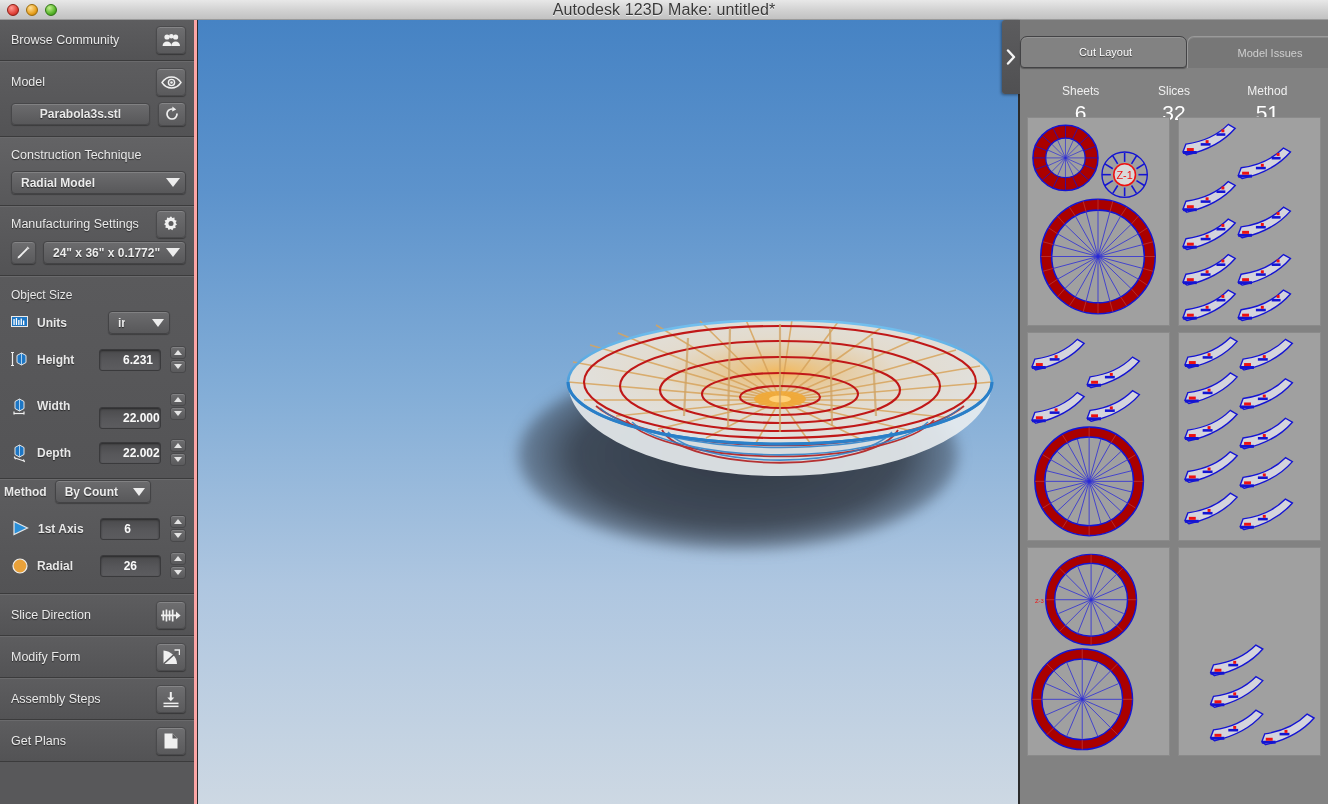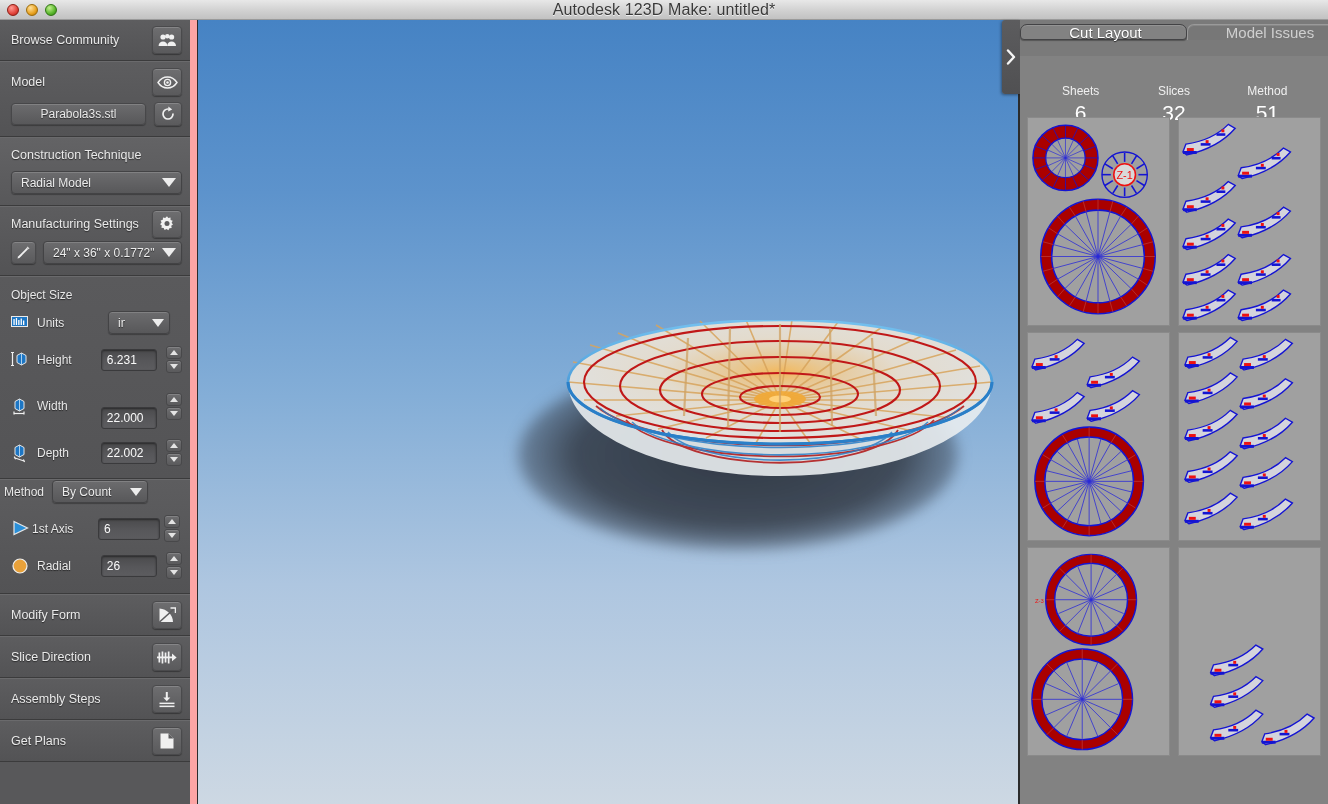--- a/index.html
+++ b/index.html
@@ -24,21 +24,21 @@
   .lights { position: absolute; left: 7px; top: 4px; display: flex; gap: 7px; }
   .light { width: 12px; height: 12px; border-radius: 50%; }
   .light.red    { background: radial-gradient(circle at 35% 30%, #ff9a93, #e2443a 60%, #a71d14); border:1px solid #8d1c13;}
   .light.yellow { background: radial-gradient(circle at 35% 30%, #ffe09a, #e8a220 60%, #a96d06); border:1px solid #9c6a08;}
   .light.green  { background: radial-gradient(circle at 35% 30%, #c2f08e, #59b62c 60%, #2d7a10); border:1px solid #2f7513;}
 
   
   #sidebar {
     position: absolute; left: 0; top: 20px; width: 197px; height: 784px;
     background: #58585a;
-    border-right: 7px solid #fca5a5;
+    border-right: 3px solid #fca5a5;
     overflow: hidden;
     color: #e9e9e9;
   }
   .sect {
     position: relative;
     border-bottom: 1px solid #3b3b3c;
     border-top: 1px solid #6a6a6c;
     background: linear-gradient(to bottom, #5d5d5f 0%, #535355 100%);
   }
   .sect.first { border-top: none; }
@@ -57,21 +57,21 @@
   .sq-btn {
     width: 30px; height: 28px; border-radius: 4px;
     background: linear-gradient(to bottom, #6e6e70 0%, #5a5a5c 100%);
     border: 1px solid #4a4a4c;
     box-shadow: inset 0 1px 0 rgba(255,255,255,.17), 0 1px 1px rgba(0,0,0,.35);
     display: flex; align-items: center; justify-content: center;
     flex: none;
   }
   .sq-btn svg { display:block; }
 
-  .row { display: flex; align-items: center; padding: 0 8px 0 11px; }
+  .row { display: flex; align-items: center; padding: 0 8px 0 11px; font-weight: bold; }
 
   .txt-btn {
     height: 22px; border-radius: 4px; flex: 1;
     background: linear-gradient(to bottom, #6c6c6e 0%, #58585a 100%);
     border: 1px solid #474749;
     box-shadow: inset 0 1px 0 rgba(255,255,255,.15), 0 1px 1px rgba(0,0,0,.3);
     display: flex; align-items: center; justify-content: center;
     font-size: 12px; color: #e8e8e8; text-shadow: 0 1px 1px rgba(0,0,0,.6);
   }
 
@@ -90,21 +90,21 @@
     border-left: 7px solid transparent; border-right: 7px solid transparent;
     border-top: 9px solid #ededed; flex: none;
   }
 
   .field {
     height: 22px; border-radius: 3px;
     background: linear-gradient(to bottom, #4a4a4c 0%, #57575a 55%, #5c5c5f 100%);
     border: 1px solid #3a3a3c;
     box-shadow: inset 0 1px 2px rgba(0,0,0,.45);
     font-size: 12px; color: #fafafa;
-    display: flex; align-items: center; padding: 0 5px;
+    display: flex; align-items: center; padding: 0 23px;
   }
 
   .spin { width: 16px; display: flex; flex-direction: column; gap: 1px; flex: none; }
   .spin div {
     height: 13px; border-radius: 3px;
     background: linear-gradient(to bottom, #6e6e70, #5a5a5c);
     border: 1px solid #48484a;
     box-shadow: inset 0 1px 0 rgba(255,255,255,.15);
     display: flex; align-items: center; justify-content: center;
   }
@@ -140,23 +140,23 @@
     display: flex; align-items: center; justify-content: center;
   }
 
   
   #rightpanel {
     position: absolute; left: 1020px; top: 20px; width: 308px; height: 784px;
     background: #828282;
   }
   #tabs { height: 36px; position: relative; background: #7a7a7a; }
   .tab {
-    position: absolute; top: 4px; height: 16px;
+    position: absolute; top: 16px; height: 32px;
     display: flex; align-items: center; justify-content: center;
-    font-size: 15px;
+    font-size: 11px;
     border-top-left-radius: 7px; border-top-right-radius: 7px;
   }
   .tab.sel  { left: 0;   width: 167px; background: #828282; color: #ffffff; }
   .tab.unsel{ left: 167px; width: 165px; background: #777777; color: #cfcfcf;
               border-left: 1px solid #9a9a9a; border-top: 1px solid #9a9a9a;
               box-shadow: inset 0 1px 0 rgba(255,255,255,.12); }
 
   #stats { height: 55px; display: flex; padding: 3px 14px 0 14px; margin-top: 24px; }
   .stat { flex: 1; text-align: center; }
   .stat .k { font-size: 12px; color: #f0f0f0; line-height: 16px; }
@@ -352,21 +352,21 @@
   <div class="sect">
 
     <div class="row" style="padding-left:4px; padding-bottom:6px; gap:8px;">
       <span class="small-lbl">Method</span>
       <span class="sel" style="width:96px;">
         <span class="v">By Count</span>
         <span class="caret" style="border-left-width:6px;border-right-width:6px;border-top-width:8px;"></span>
       </span>
     </div>
 
-    <div class="row" style="padding-top:6px; gap:4px;">
+    <div class="row" style="padding-top:6px; gap:10px;">
       <span class="cube">
         <svg width="20" height="16" viewBox="0 0 20 16">
           <path d="M3 1.5 L16.5 8 L3 14.5 Z" fill="#2a8fd8" stroke="#e6e6e6" stroke-width="1.2"></path>
         </svg>
       </span>
       <span class="small-lbl" style="width:62px;">1st Axis</span>
       <span class="field" style="width:62px;">6</span>
       <span class="spin">
         <div>
             <i class="tri-u"></i>
@@ -385,48 +385,48 @@
       </span>
       <span class="small-lbl" style="width:62px;">Radial</span>
       <span class="field" style="width:62px;">26</span>
       <span class="spin">
         <div>
             <i class="tri-u"></i>
           </div>
         <div>
             <i class="tri-d"></i>
           </div>
-      </span>
-    </div>
-  </div>
-
-  <div class="sect">
-    <div class="sect-head">
-      <span class="label">Modify Form</span>
-      <span class="sq-btn">
-        <svg width="18" height="17" viewBox="0 0 18 17">
-          <path d="M1.5 1.5 v13.5 h13.5 C15 8 9 2 1.5 1.5 Z" fill="#f0f0f0"></path>
-          <path d="M1.5 15 L16.5 1.5" stroke="#5c5c5e" stroke-width="1.6"></path>
-          <path d="M12.5 1 h5 v5" fill="none" stroke="#f0f0f0" stroke-width="1.5"></path>
-        </svg>
       </span>
     </div>
   </div>
 
   <div class="sect">
     <div class="sect-head">
       <span class="label">Slice Direction</span>
       <span class="sq-btn">
         <svg width="20" height="15" viewBox="0 0 20 15">
           <rect x="1.5" y="2.5" width="1.7" height="10" fill="#f0f0f0"></rect>
           <rect x="4.6" y="1.5" width="1.7" height="12" fill="#f0f0f0"></rect>
           <rect x="7.7" y="2.5" width="1.7" height="10" fill="#f0f0f0"></rect>
           <rect x="10.8" y="1.5" width="1.7" height="12" fill="#f0f0f0"></rect>
           <rect x="0" y="6.5" width="16" height="1.8" fill="#f0f0f0"></rect>
           <path d="M15 3.5 L19.6 7.4 L15 11.3 Z" fill="#f0f0f0"></path>
+        </svg>
+      </span>
+    </div>
+  </div>
+
+  <div class="sect">
+    <div class="sect-head">
+      <span class="label">Modify Form</span>
+      <span class="sq-btn">
+        <svg width="18" height="17" viewBox="0 0 18 17">
+          <path d="M1.5 1.5 v13.5 h13.5 C15 8 9 2 1.5 1.5 Z" fill="#f0f0f0"></path>
+          <path d="M1.5 15 L16.5 1.5" stroke="#5c5c5e" stroke-width="1.6"></path>
+          <path d="M12.5 1 h5 v5" fill="none" stroke="#f0f0f0" stroke-width="1.5"></path>
         </svg>
       </span>
     </div>
   </div>
 
   <div class="sect">
     <div class="sect-head">
       <span class="label">Assembly Steps</span>
       <span class="sq-btn">
         <svg width="18" height="17" viewBox="0 0 18 17">

